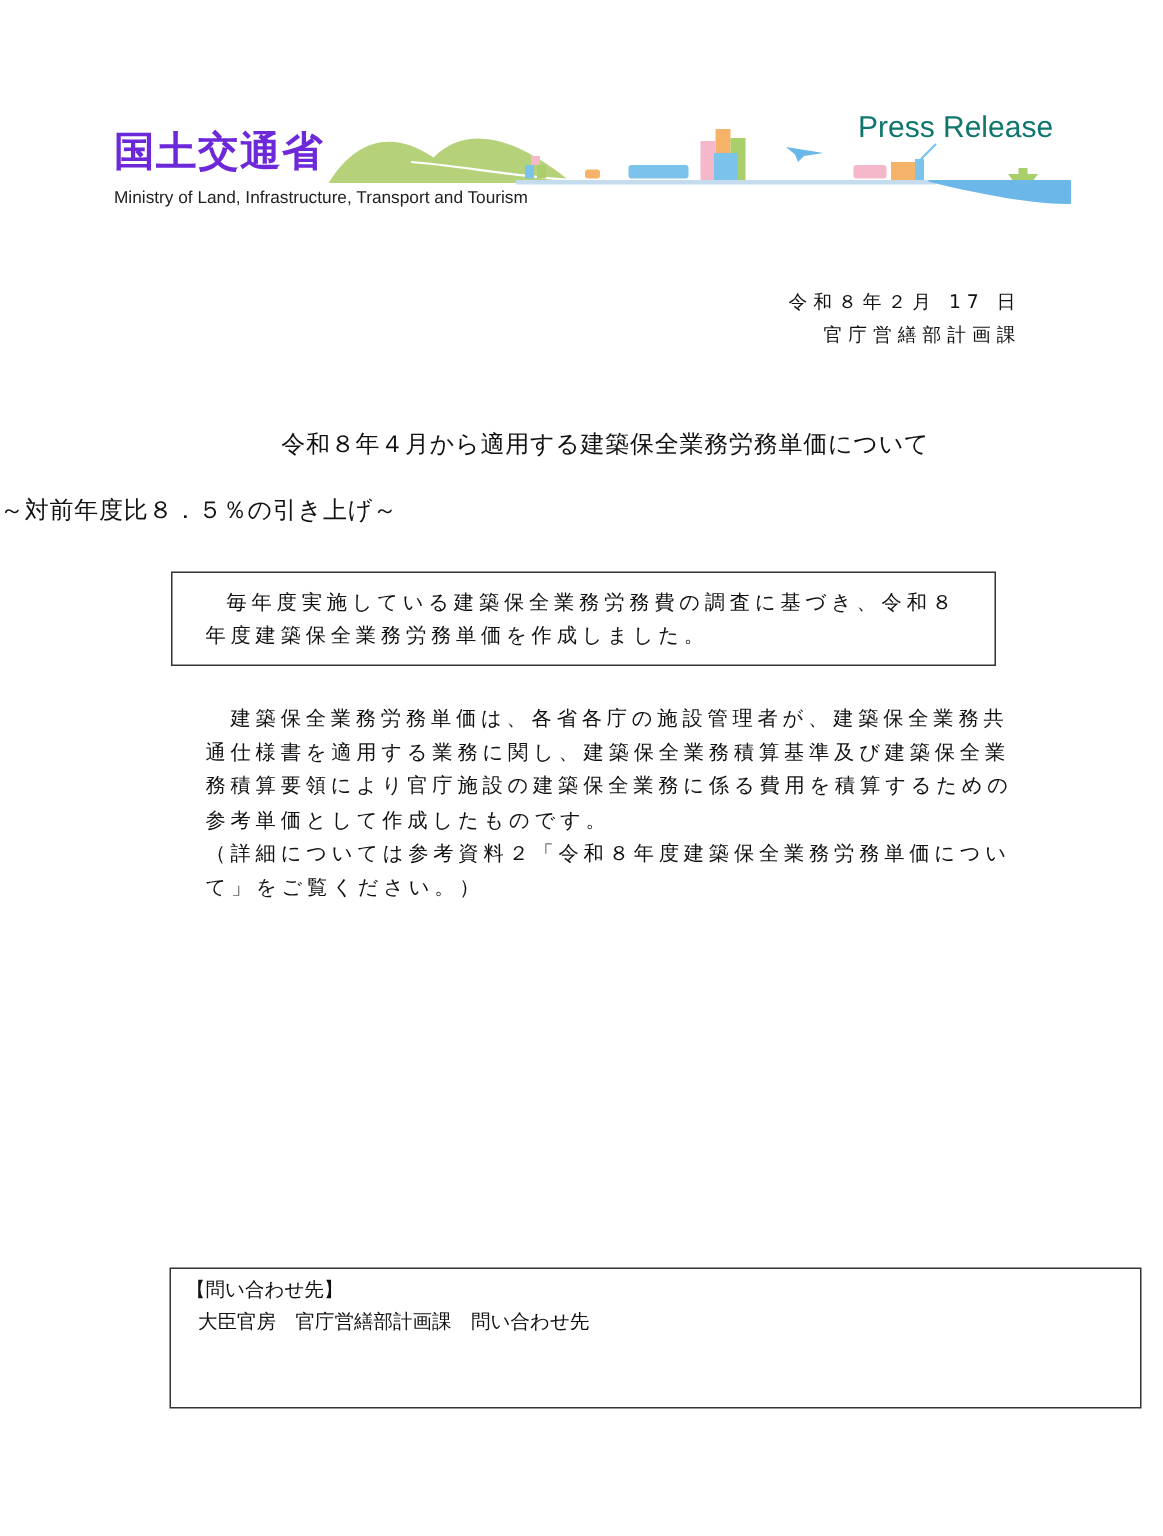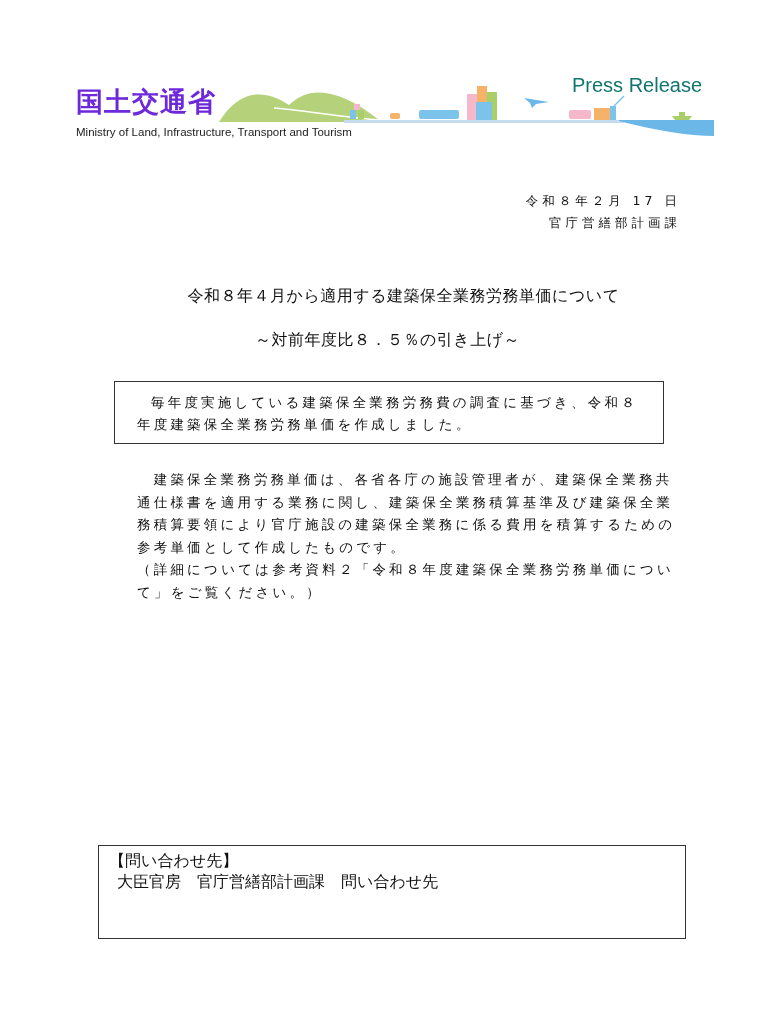--- a/index.html
+++ b/index.html
@@ -5,28 +5,28 @@
   html, body { margin: 0; padding: 0; background: #ffffff; }
   body { width: 775px; height: 1024px; position: relative; overflow: hidden;
          font-family: "DejaVu Sans", "Liberation Sans", sans-serif; color: #111; }
   .abs { position: absolute; }
   .logo-jp { left: 76px; top: 88px; font-size: 27px; font-weight: bold; letter-spacing: 1px; color: #6d28d9; line-height: 1; }
   .logo-en { left: 76px; top: 126px; font-size: 11.5px; color: #222; font-family: "Liberation Sans", sans-serif; white-space: nowrap; }
   .press { left: 572px; top: 74px; font-size: 20px; color: #0f766e; font-family: "Liberation Sans", sans-serif; }
   .banner { left: 214px; top: 80px; width: 500px; height: 58px; }
   .date-block { right: 94px; top: 190px; text-align: right; font-size: 12.5px; letter-spacing: 4px; line-height: 22px; }
   .title { left: 0; width: 775px; text-align: center; top: 286px; font-size: 16px; letter-spacing: 0.5px; padding-left: 16px; }
-  .subtitle { left: 0; width: 775px; text-align: center; top: 330px; font-size: 16px; letter-spacing: 0.5px; }
+  .subtitle { left: 0; width: 775px; top: 330px; font-size: 16px; letter-spacing: 0.5px; }
   .summary-box { left: 114px; top: 381px; width: 550px; height: 63px; border: 1.5px solid #333; box-sizing: border-box;
                  padding: 9px 22px; font-size: 13.5px; letter-spacing: 3.2px; line-height: 22px; }
   .summary-box .indent { padding-left: 14px; }
   .body-text { left: 137px; top: 468px; width: 540px; font-size: 13.5px; letter-spacing: 3.2px; line-height: 22.5px; }
   .body-text p { margin: 0; }
-  .contact-box { left: 98px; top: 845px; width: 588px; height: 94px; border: 1.5px solid #333; box-sizing: border-box;
-                 padding: 4px 10px; font-size: 16px; line-height: 21px; white-space: nowrap; }
+  .contact-box { left: 113px; top: 845px; width: 648px; height: 94px; border: 1.5px solid #333; box-sizing: border-box;
+                 padding: 4px 10px; font-size: 13px; line-height: 21px; white-space: nowrap; }
   .contact-box .l1 { padding-left: 0; }
   .contact-box .l2, .contact-box .l3 { padding-left: 8px; }
   .contact-box .l4 { padding-left: 42px; }
 </style>
 </head>
 <body>
 
 <div class="abs logo-jp">国土交通省</div>
 <div class="abs logo-en">Ministry of Land, Infrastructure, Transport and Tourism</div>
 

